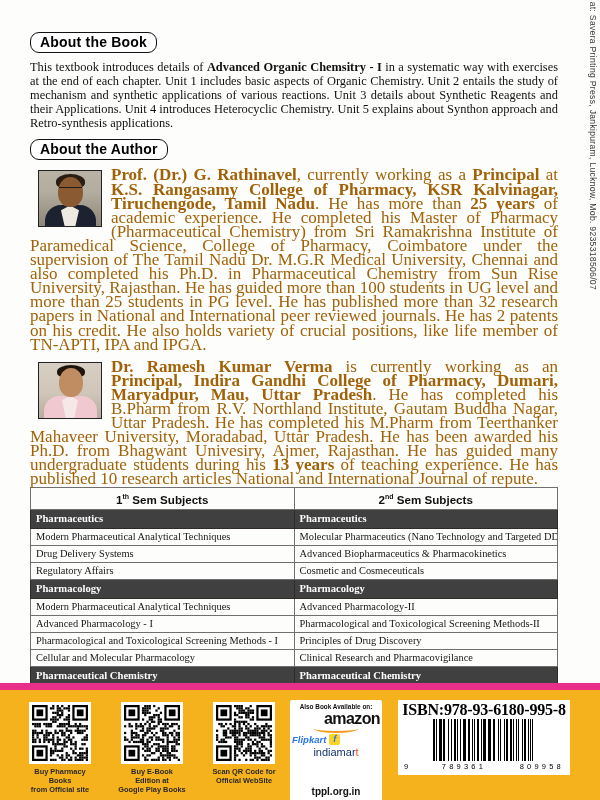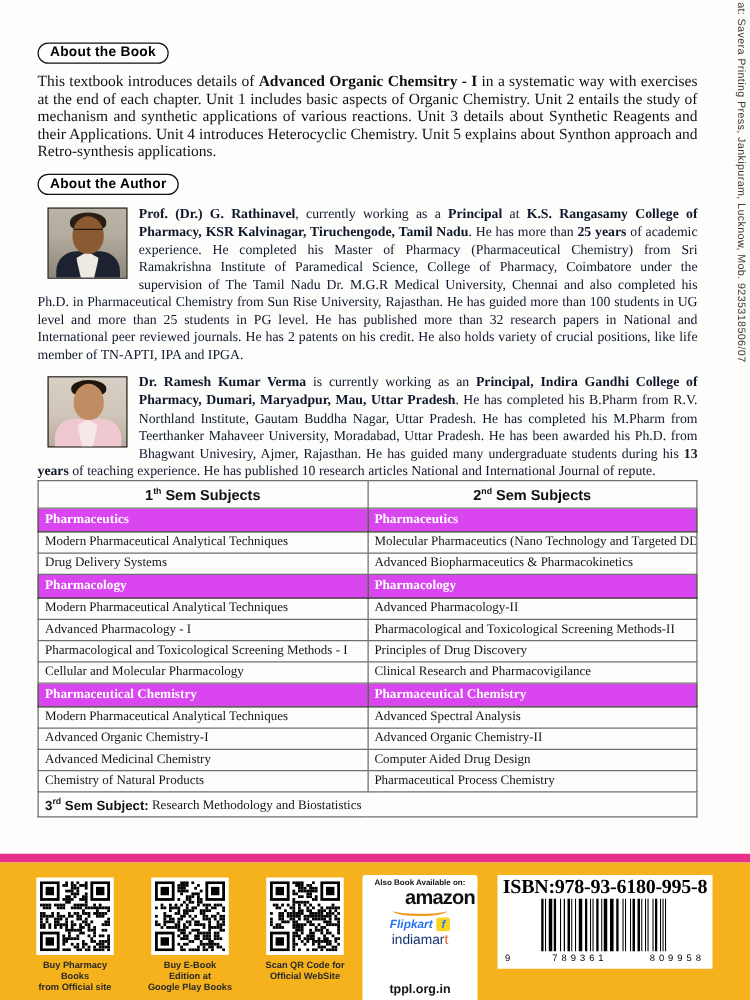--- a/index.html
+++ b/index.html
@@ -13,21 +13,21 @@
   .page{position:absolute;inset:0;background:#fdfdfc;}
 
   
   .pill{
     display:inline-block;
     border:1.4px solid #111;
     border-radius:9px;
     padding:1px 9px 2px 9px;
     font-family:"Liberation Sans", sans-serif;
     font-weight:bold;
-    font-size:11px;
+    font-size:14px;
     color:#000;
     letter-spacing:.2px;
     background:#fff;
   }
 
   .content{position:absolute;left:30px;right:42px;top:32px;}
 
   .para{
     font-size:12.4px;
     line-height:14.1px;
@@ -42,21 +42,21 @@
   .photo{
     width:62px;height:55px;
     border:1.3px solid #222;
     float:left;
     margin:2px 9px 1px 8px;
     overflow:hidden;
     position:relative;
     background:#cfc6bb;
   }
   .photo .bg{position:absolute;inset:0;}
-  .ptxt{font-size:11px;line-height:14.1px;text-align:justify;color:#0f172a;}
+  .ptxt{font-size:17px;line-height:14.1px;text-align:justify;color:#a16207;}
   .clear{clear:both;}
 
   
   .p1bg{background:linear-gradient(#b9b3a6 0%, #b3ad9f 38%, #8d8679 100%);}
   .p1 .head{position:absolute;left:19px;top:6px;width:25px;height:30px;border-radius:50% 50% 46% 46%;background:#8a5a32;}
   .p1 .hair{position:absolute;left:17px;top:3px;width:29px;height:15px;border-radius:50% 50% 40% 40%;background:#2a1d12;}
   .p1 .glass{position:absolute;left:20px;top:16px;width:23px;height:5px;border-top:1.3px solid #241a10;}
   .p1 .body{position:absolute;left:6px;top:34px;width:51px;height:24px;background:#1d2230;border-radius:16px 16px 0 0;}
   .p1 .shirt{position:absolute;left:22px;top:34px;width:18px;height:22px;background:#eeeae2;clip-path:polygon(50% 0,100% 22%,78% 100%,22% 100%,0 22%);}
 
@@ -95,21 +95,21 @@
   }
   tr.head td{
     text-align:center;
     font-family:"Liberation Sans", sans-serif;
     font-weight:bold;
     font-size:11.6px;
     color:#111;
     padding:3px 4px 4px 4px;
   }
   tr.sec td{
-    background:#d946ef;
+    background:#404040;
     color:#ffffff;
     font-weight:bold;
     font-size:10.6px;
     padding:3px 4px 3px 5px;
     border-color:#2f2a26;
   }
   tr.last td{font-size:10.4px;}
   tr.last b{font-family:"Liberation Sans", sans-serif;font-size:10.6px;}
   sup{font-size:7px;vertical-align:super;}
 
@@ -140,21 +140,21 @@
   }
 
   .retail{
     position:absolute;top:10px;left:290px;
     width:92px;background:#fff;border-radius:2px;
     padding:3px 2px 4px 2px;text-align:center;box-sizing:border-box;
   }
   .retail .avail{font-family:"Liberation Sans",sans-serif;font-size:6.4px;font-weight:bold;color:#111;}
   .amz{font-family:"Liberation Sans",sans-serif;font-weight:bold;font-size:16px;letter-spacing:-.6px;color:#111;line-height:15px;margin-top:1px;text-align:right;}
   .swoosh{width:44px;height:7px;margin:-2px auto 1px auto;border-bottom:2px solid #f59a1f;border-radius:0 0 60% 60%;}
-  .fkrow{display:flex;align-items:center;justify-content:center;gap:3px;margin-top:1px;}
+  .fkrow{display:flex;align-items:center;gap:3px;margin-top:1px;}
   .fk{font-family:"Liberation Sans",sans-serif;font-weight:bold;font-style:italic;font-size:9.5px;color:#2874f0;}
   .fkbox{width:11px;height:11px;background:#f9d423;border-radius:2px;color:#2874f0;font-family:"Liberation Sans",sans-serif;font-weight:bold;font-size:9px;line-height:11px;font-style:italic;}
   .imart{font-family:"Liberation Sans",sans-serif;font-weight:normal;font-size:11px;color:#14336e;line-height:12px;margin-top:1px;}
   .imart i{color:#f05423;font-style:normal;}
   .tppl{font-family:"Liberation Sans",sans-serif;font-weight:bold;font-size:10px;color:#111;line-height:11px;margin-top:28px;}
 
   .isbnbox{position:absolute;top:10px;left:398px;width:172px;background:#fff;padding:3px 4px 4px 4px;box-sizing:border-box;text-align:center;}
   .isbntxt{font-family:"Liberation Serif",serif;font-weight:bold;font-size:16px;color:#000;letter-spacing:-.2px;line-height:14px;}
   .bars{height:42px;display:flex;align-items:stretch;justify-content:center;gap:0;margin-top:2px;}
   .digits{display:flex;justify-content:space-between;font-family:"Liberation Sans",sans-serif;font-size:7.5px;color:#000;padding:0 2px;margin-top:1px;}
@@ -211,20 +211,24 @@
             <td>Pharmaceutics</td>
             <td>Pharmaceutics</td>
           </tr>
           <tr>
             <td>Modern Pharmaceutical Analytical Techniques</td>
             <td>Molecular Pharmaceutics (Nano Technology and Targeted DDS (NTDS))</td>
           </tr>
           <tr>
             <td>Drug Delivery Systems</td>
             <td>Advanced Biopharmaceutics &amp; Pharmacokinetics</td>
+          </tr>
+          <tr>
+            <td>Regulatory Affairs</td>
+            <td>Cosmetic and Cosmeceuticals</td>
           </tr>
           <tr class="sec">
             <td>Pharmacology</td>
             <td>Pharmacology</td>
           </tr>
           <tr>
             <td>Modern Pharmaceutical Analytical Techniques</td>
             <td>Advanced Pharmacology-II</td>
           </tr>
           <tr>

